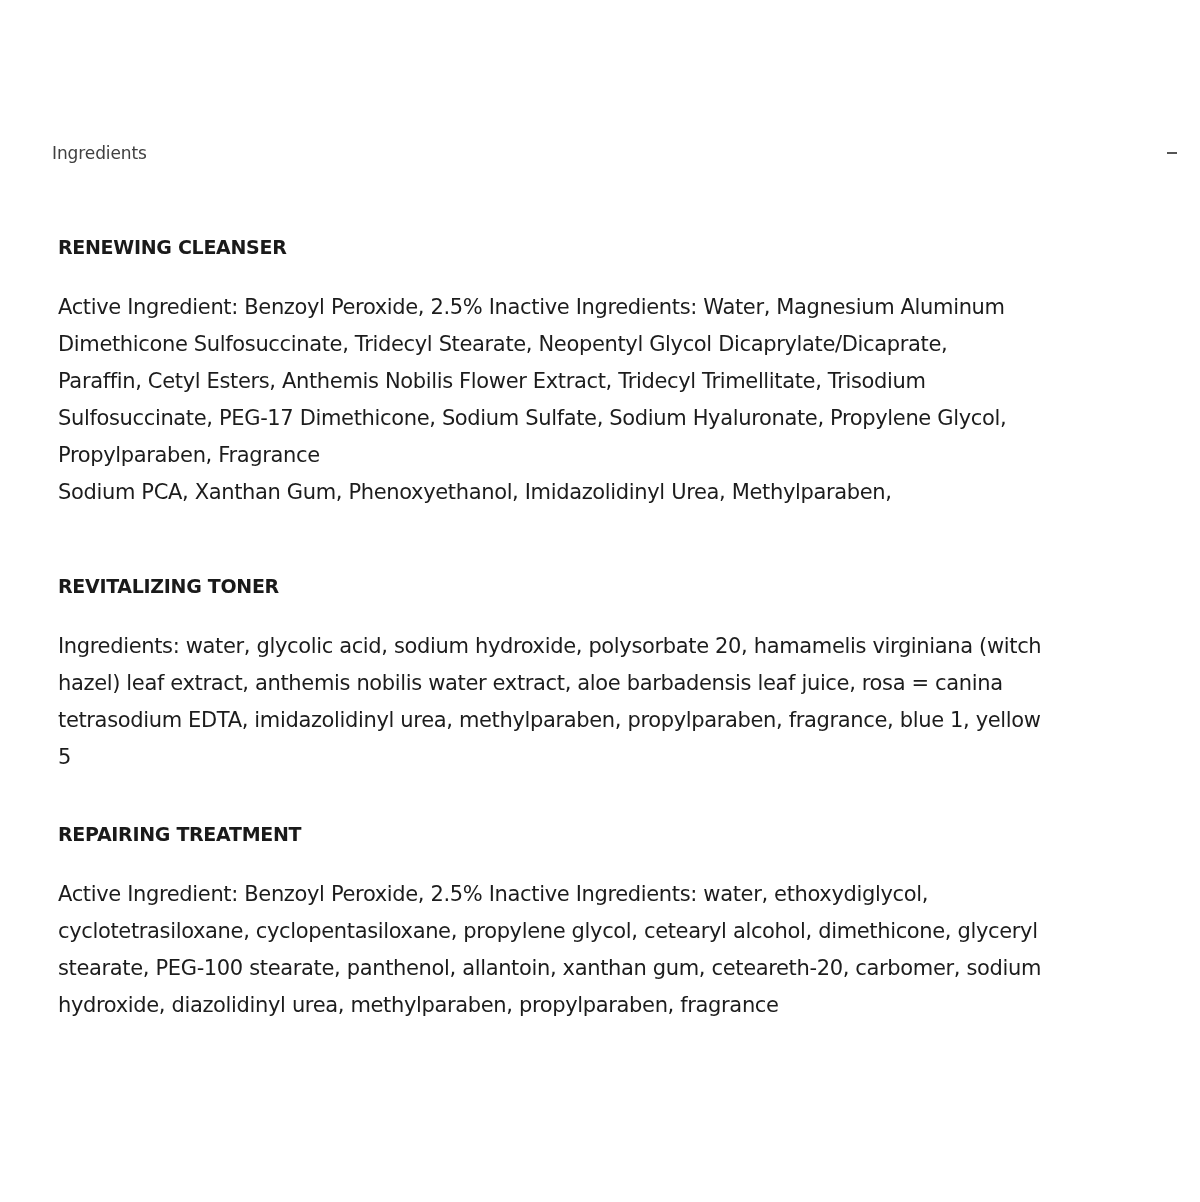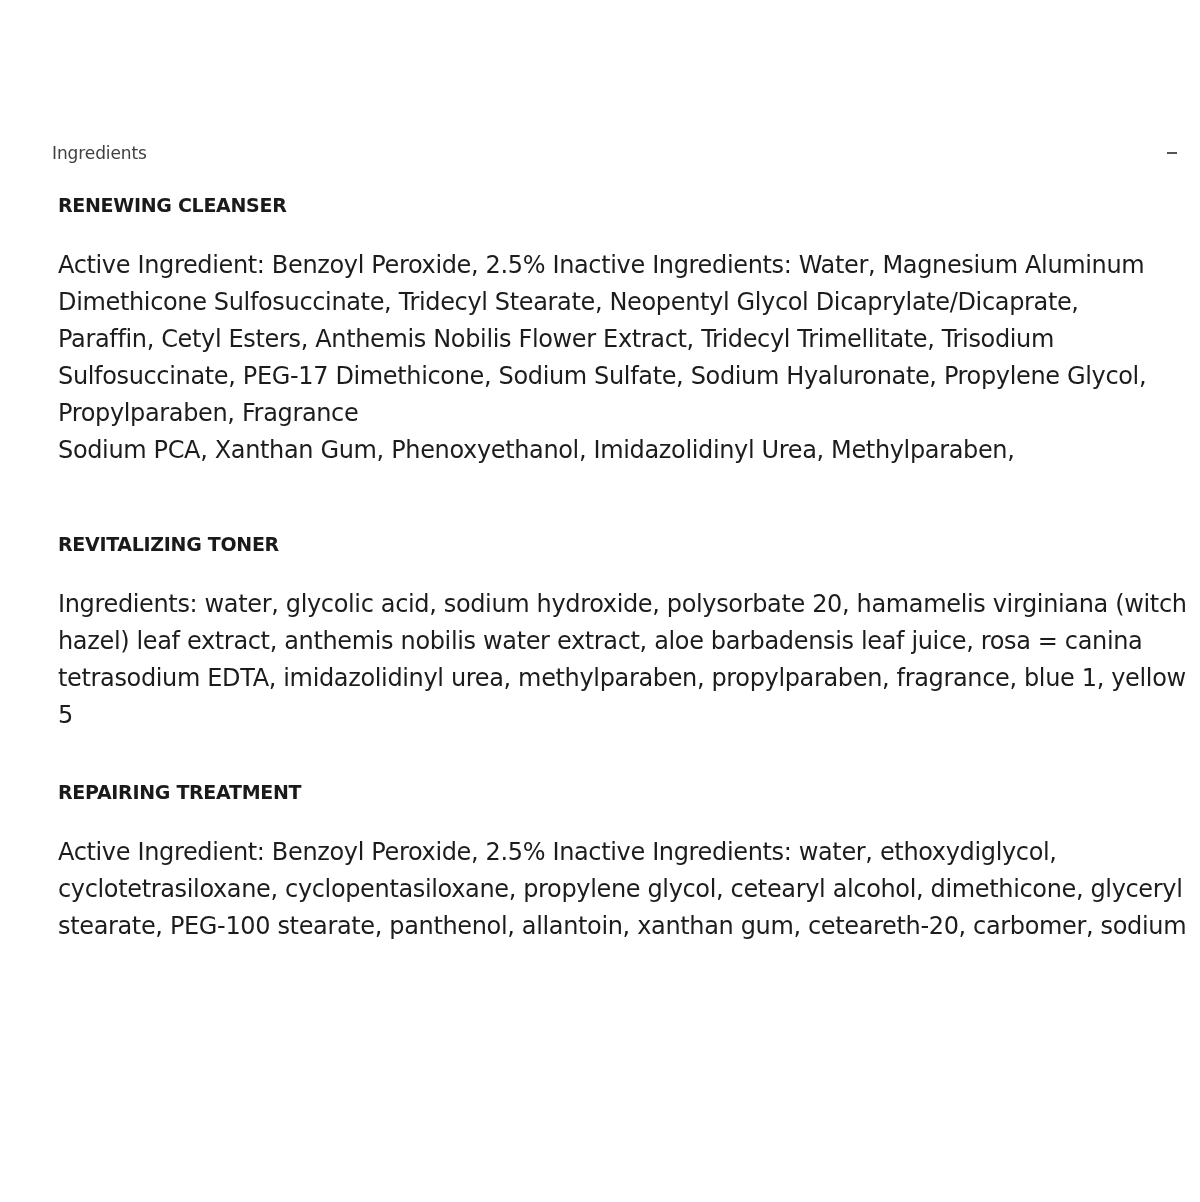--- a/index.html
+++ b/index.html
@@ -43,36 +43,37 @@
       right: 0;
       top: 11px;
       width: 10px;
       height: 2px;
       background: #555555;
     }
     .section {
       position: absolute;
       left: 58px;
       width: 1120px;
+      margin-top: 42px;
     }
     .section-heading {
       font-weight: bold;
       font-size: 19px;
       line-height: 24px;
       color: #1a1a1a;
       letter-spacing: -0.3px;
       margin: 0;
     }
     .section-body {
       margin-top: 30px;
     }
     .line {
       display: block;
       white-space: nowrap;
-      font-size: 24px;
+      font-size: 21px;
       line-height: 36.9px;
       color: #1c1c1c;
       letter-spacing: -0.35px;
     }
     #sec-0 { top: 193px; }
     #sec-1 { top: 532px; }
     #sec-2 { top: 780px; }
   </style>
 </head>
 <body>
@@ -104,15 +105,16 @@
       <span class="line">5</span>
     </div>
   </div>
 
   <div class="section" id="sec-2">
     <h3 class="section-heading">REPAIRING TREATMENT</h3>
     <div class="section-body">
       <span class="line">Active Ingredient: Benzoyl Peroxide, 2.5% Inactive Ingredients: water, ethoxydiglycol,</span>
       <span class="line">cyclotetrasiloxane, cyclopentasiloxane, propylene glycol, cetearyl alcohol, dimethicone, glyceryl</span>
       <span class="line">stearate, PEG-100 stearate, panthenol, allantoin, xanthan gum, ceteareth-20, carbomer, sodium</span>
+      <span class="line">hydroxide, diazolidinyl urea, methylparaben, propylparaben, fragrance</span>
     </div>
   </div>
 </div>
 
 </body></html>

